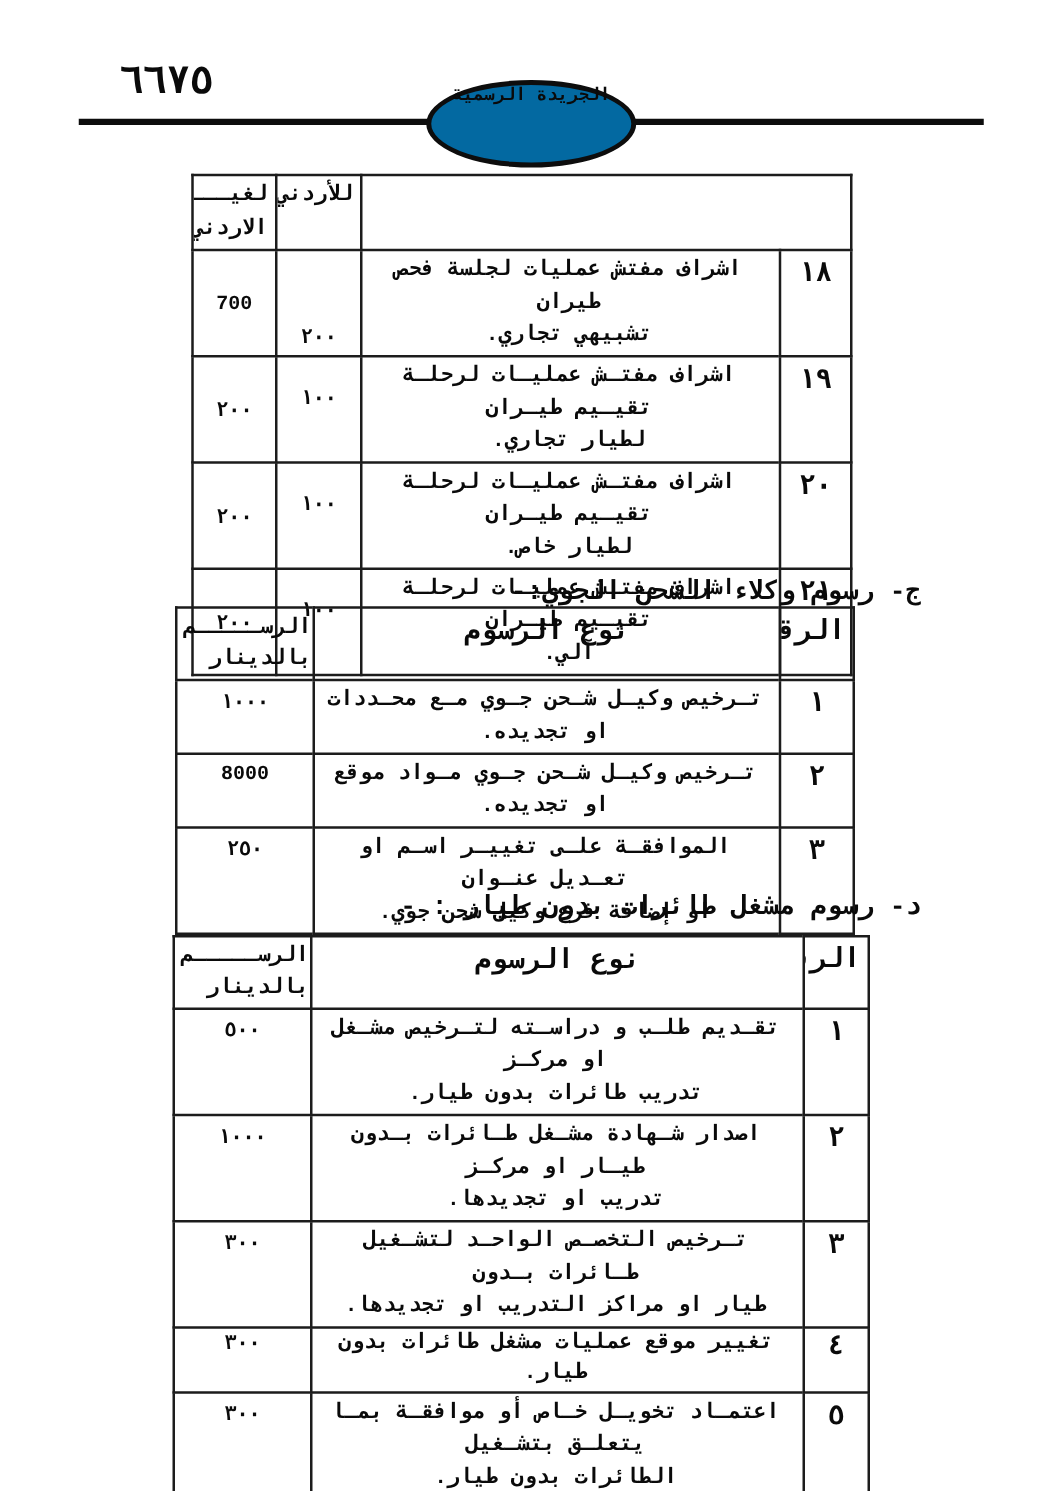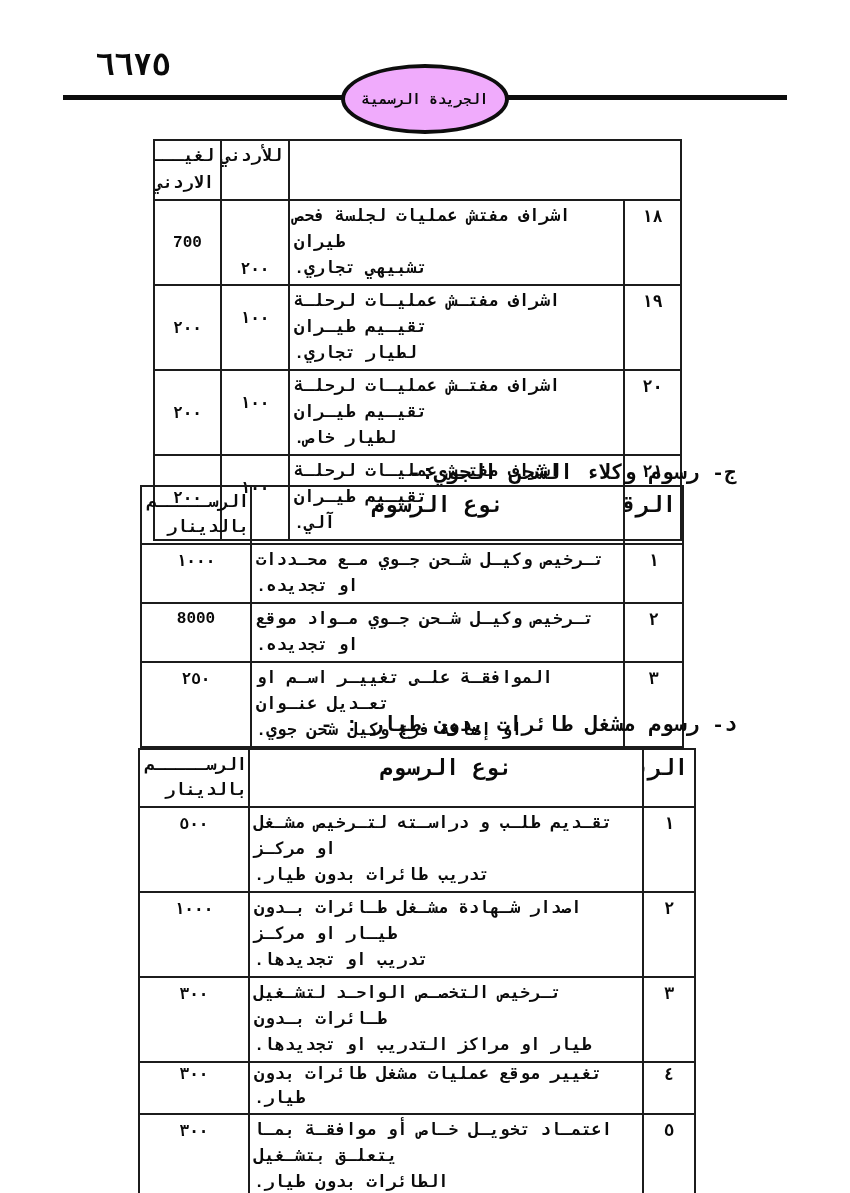--- a/index.html
+++ b/index.html
@@ -5,37 +5,37 @@
   html,body{margin:0;padding:0;background:#9a9a9a;}
   .page{
     position:relative;width:850px;height:1193px;background:#ffffff;
     font-family:Liberation Mono, monospace;font-weight:700;color:#0a0a0a;
     direction:rtl;overflow:hidden;margin:0 auto;
   }
   
   .page-number{position:absolute;left:96px;top:46px;font-size:31px;letter-spacing:3px;direction:ltr;}
   .rule{position:absolute;left:63px;top:95px;width:724px;height:5px;background:#0d0d0d;}
   .banner-ellipse{
-    position:absolute;left:341px;top:64px;width:160px;height:62px;background:#f0abfc;
-    border:4px solid #0d0d0d;border-radius:50%;display:flex;align-items:center;justify-content:center;
+    position:absolute;left:341px;top:64px;width:160px;height:62px;background:#0369a1;
+    border:4px solid #0d0d0d;border-radius:50%;display:flex;align-items:flex-start;justify-content:center;
   }
   .banner-ellipse span{font-size:14px;}
   
   .sec-heading{position:absolute;right:113px;font-size:21px;white-space:nowrap;}
   .sec-c{top:460px;}
   .sec-d{top:712px;}
   
   table{border-collapse:collapse;table-layout:fixed;position:absolute;}
   td,th{border:2px solid #1c1c1c;padding:2px 6px;overflow:hidden;}
   .t1{left:153px;top:139px;width:527px;}
   .t2{left:140px;top:485px;width:542px;}
   .t3{left:138px;top:748px;width:556px;}
-  .num-cell{text-align:center;vertical-align:top;font-size:17px;padding-top:5px;margin-left:10px;}
+  .num-cell{text-align:center;vertical-align:top;font-size:22px;padding-top:5px;margin-left:10px;}
   .desc-cell{
-    text-align:left;vertical-align:top;font-size:17px;line-height:26px;
+    text-align:center;vertical-align:top;font-size:17px;line-height:26px;
     white-space:pre-line;padding:3px 7px 2px 4px;
   }
   .money-cell{text-align:center;vertical-align:middle;font-size:16px;}
   .fee-cell{text-align:center;vertical-align:top;font-size:16px;padding-top:6px;}
   .vtop{vertical-align:top;padding-top:22px;}
   .vbottom{vertical-align:bottom;padding-bottom:5px;}
   .hdr{font-size:22px;text-align:center;vertical-align:top;padding-top:5px;}
   .hdr-fee{font-size:17px;text-align:right;vertical-align:top;white-space:pre-line;line-height:25px;padding:3px 1px;}
   .hdr-nonj{font-size:17px;text-align:center;vertical-align:top;white-space:pre-line;line-height:27px;}
 </style>

